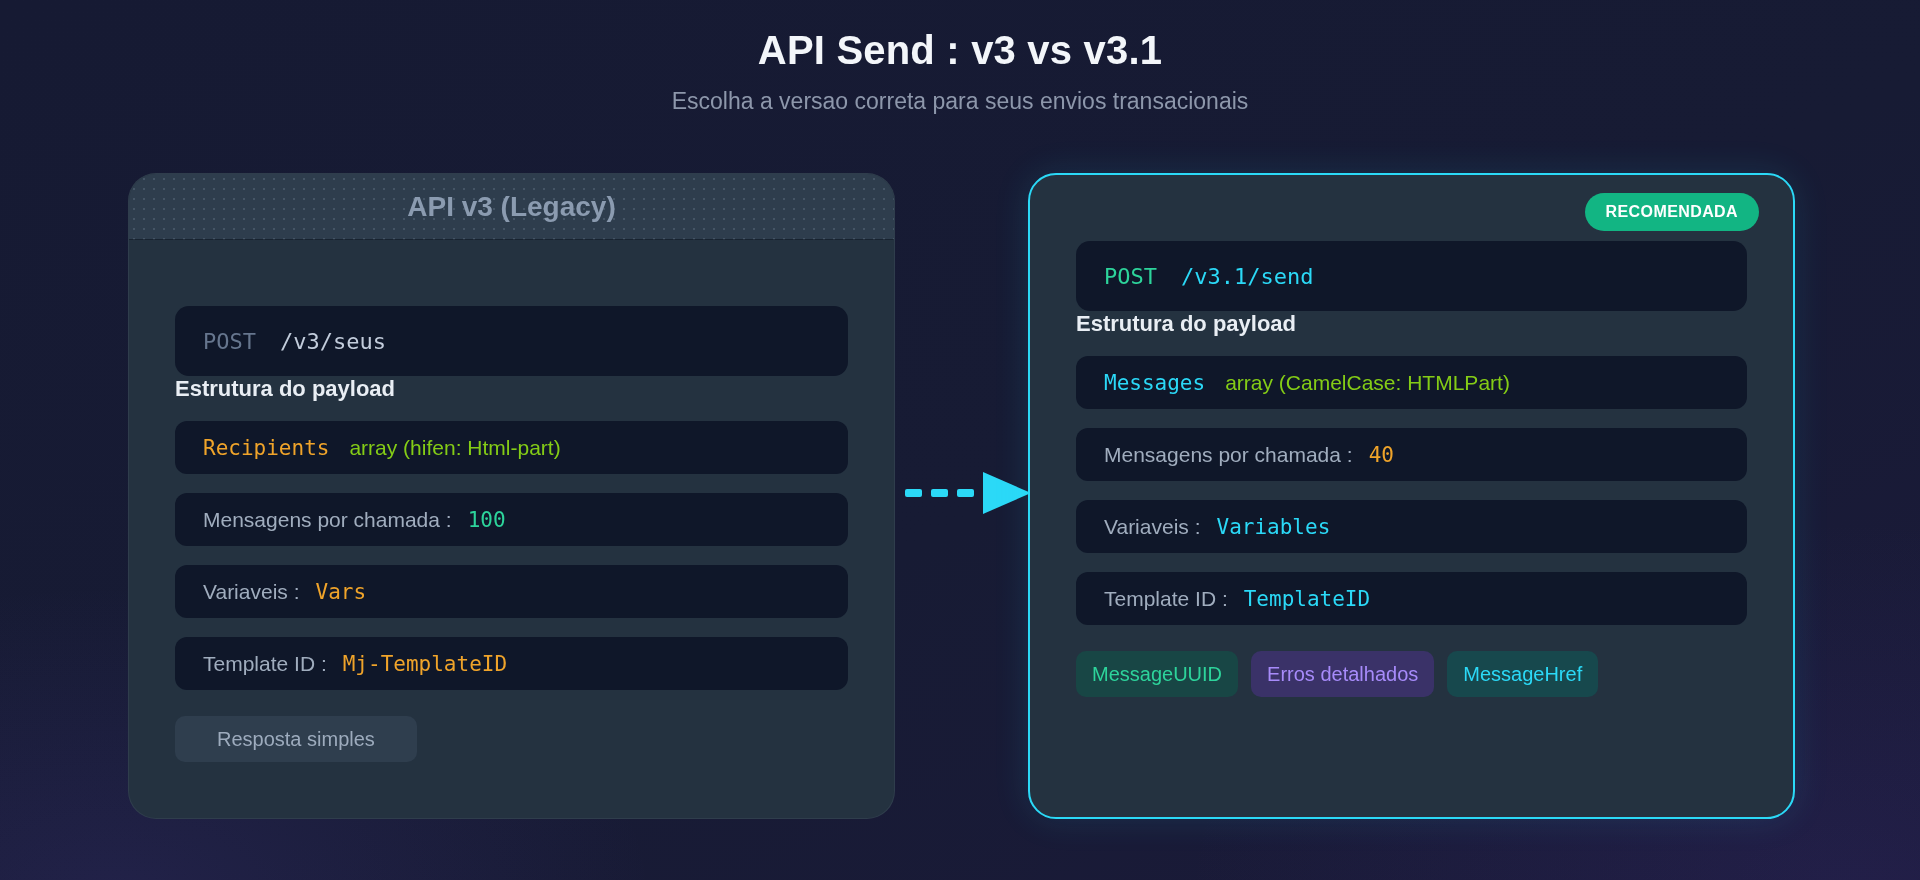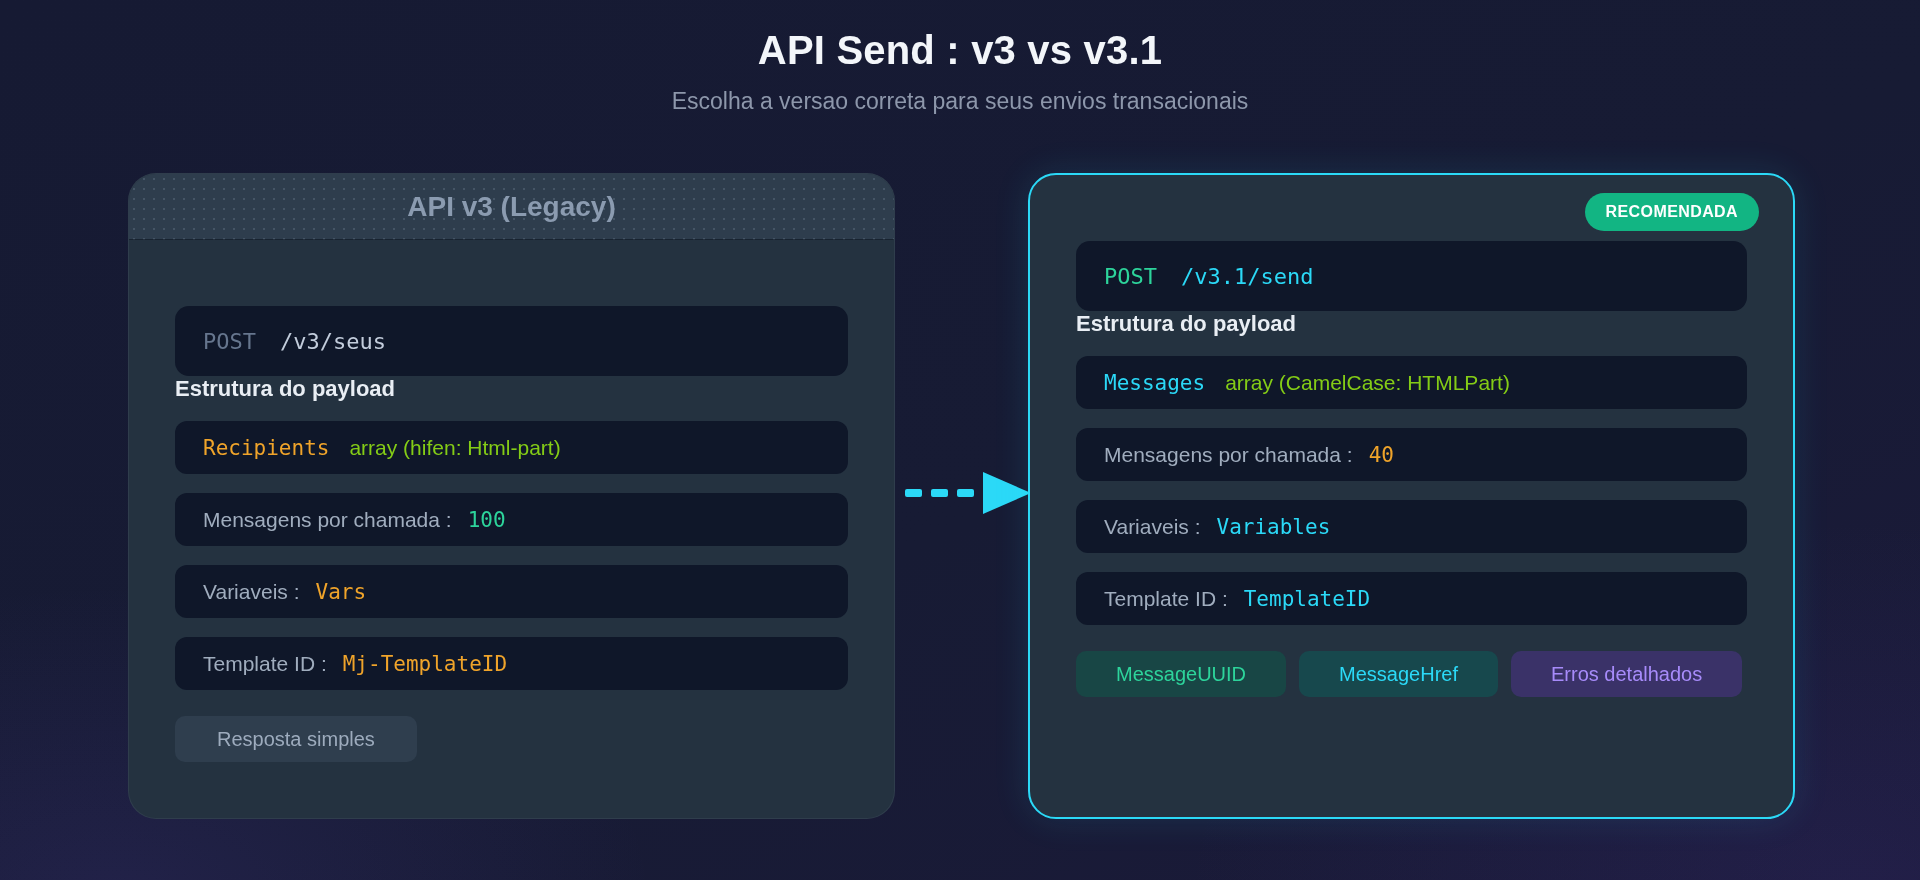--- a/index.html
+++ b/index.html
@@ -73,21 +73,21 @@
   .row-annotation { font-size:21px; color:#84cc16; margin-left:4px; }
   .row-label { font-size:21px; color:#a0adbe; }
   .row-value { font-family:"DejaVu Sans Mono", monospace; font-size:21px; }
   .c-orange { color:#f0a42a; }
   .c-green  { color:#2dd49b; }
   .c-cyan   { color:#2bd9f7; }
 
   .chips { margin-top:26px; display:flex; gap:13px; }
   .chip {
     height:46px; display:flex; align-items:center; justify-content:center;
-    padding:0 40px; border-radius:10px; font-size:20px;
+    padding:0 16px; border-radius:10px; font-size:20px;
   }
   .chip-slate  { background:#2f3e4e; color:#9dabbd; padding:0 42px; }
   .chip-teal-a { background:#184645; color:#2dd49b; }
   .chip-teal-b { background:#17484d; color:#2bd9f7; }
   .chip-purple { background:#3a3268; color:#a78bfa; }
 
   
   .arrow {
     position:absolute; left:905px; top:467px; width:130px; height:52px;
     display:flex; align-items:center; gap:9px;
@@ -182,20 +182,20 @@
         <span class="row-value c-cyan">Variables</span>
       </div>
 
       <div class="row">
         <span class="row-label">Template ID :</span>
         <span class="row-value c-cyan">TemplateID</span>
       </div>
 
       <div class="chips">
         <span class="chip chip-teal-a">MessageUUID</span>
+        <span class="chip chip-purple">Erros detalhados</span>
         <span class="chip chip-teal-b">MessageHref</span>
-        <span class="chip chip-purple">Erros detalhados</span>
       </div>
 
     </div>
   </section>
 
 </div>
 
 </body></html>

